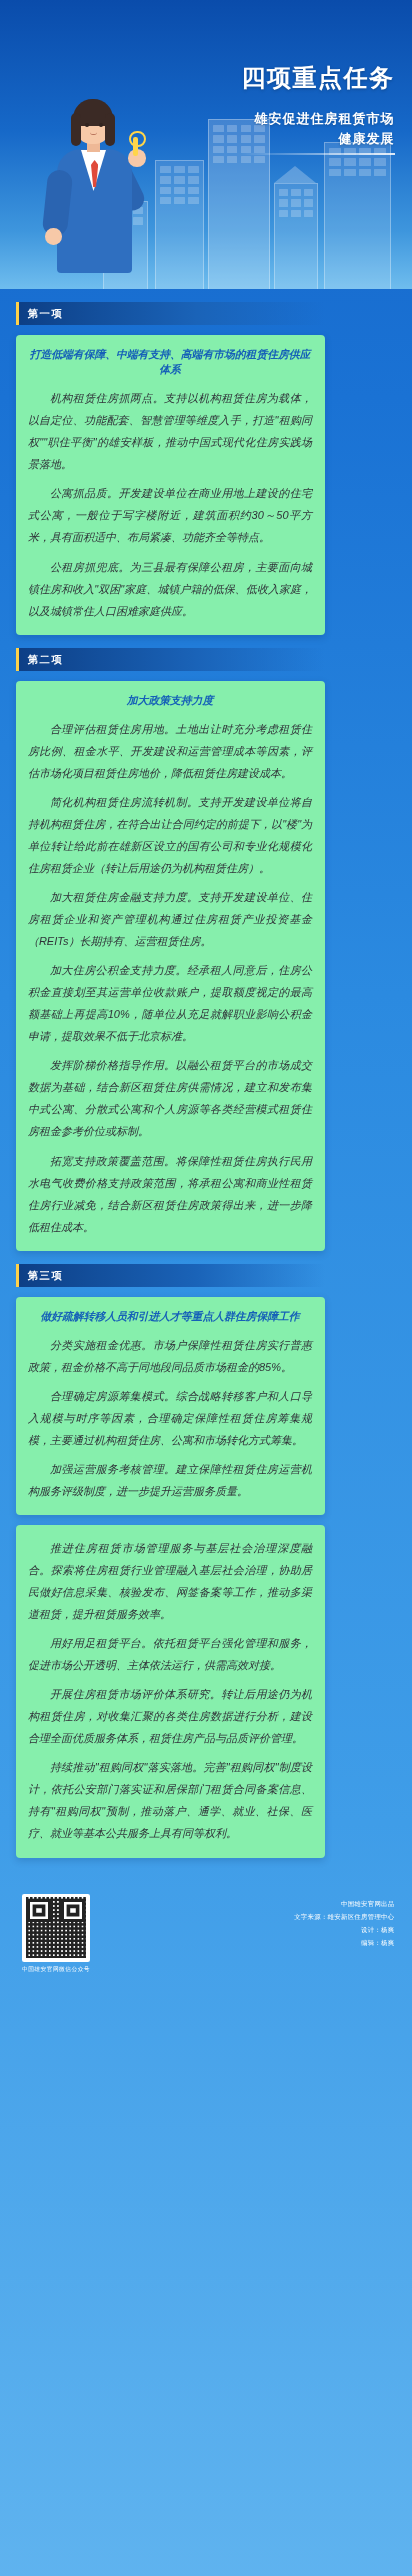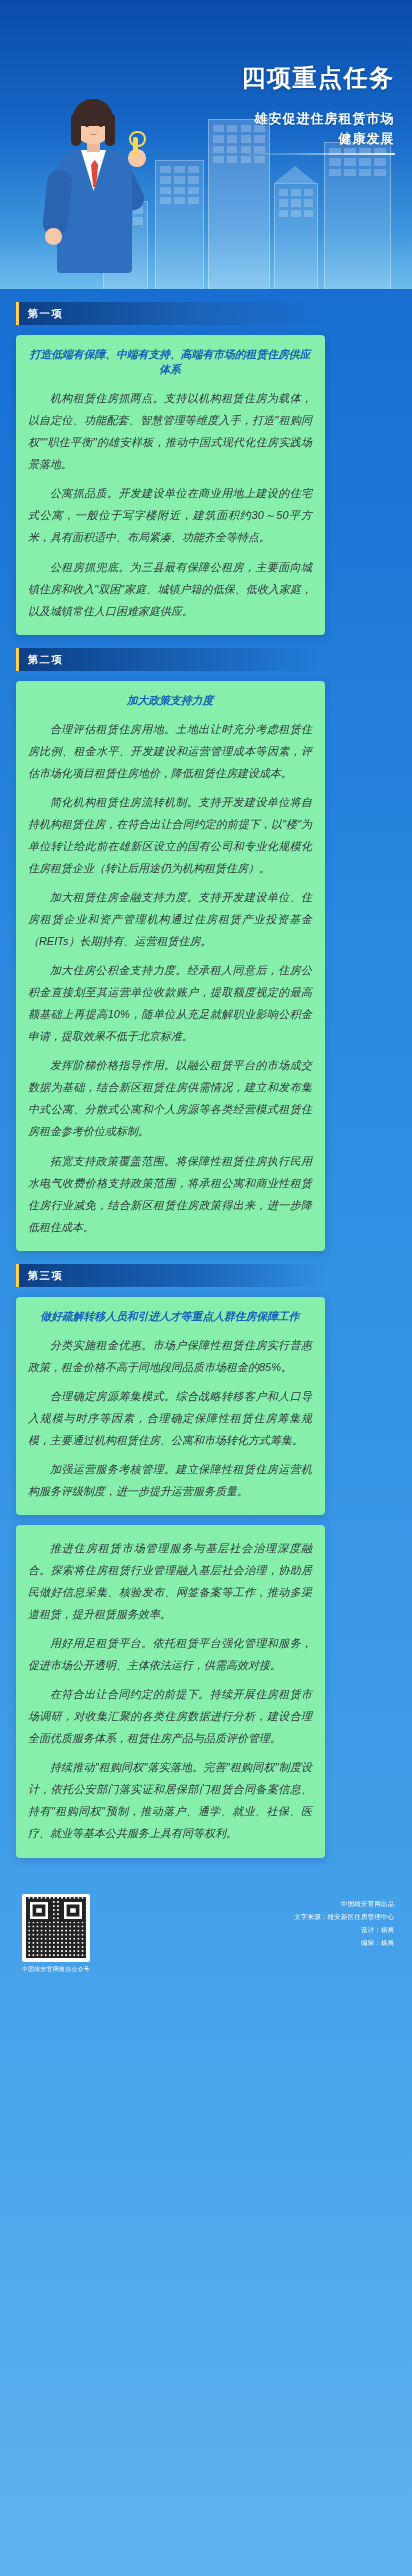--- a/index.html
+++ b/index.html
@@ -335,21 +335,21 @@
   <div class="card">
     <h2>做好疏解转移人员和引进人才等重点人群住房保障工作</h2>
     <p>分类实施租金优惠。市场户保障性租赁住房实行普惠政策，租金价格不高于同地段同品质市场租金的85%。</p>
     <p>合理确定房源筹集模式。综合战略转移客户和人口导入规模与时序等因素，合理确定保障性租赁住房筹集规模，主要通过机构租赁住房、公寓和市场转化方式筹集。</p>
     <p>加强运营服务考核管理。建立保障性租赁住房运营机构服务评级制度，进一步提升运营服务质量。</p>
   </div>
 
   <div class="card">
     <p>推进住房租赁市场管理服务与基层社会治理深度融合。探索将住房租赁行业管理融入基层社会治理，协助居民做好信息采集、核验发布、网签备案等工作，推动多渠道租赁，提升租赁服务效率。</p>
     <p>用好用足租赁平台。依托租赁平台强化管理和服务，促进市场公开透明、主体依法运行，供需高效对接。</p>
-    <p>在符合出让合同约定的前提下。持续开展住房租赁市场调研，对收集汇聚的各类住房数据进行分析，建设合理全面优质服务体系，租赁住房产品与品质评价管理。</p>
+    <p>开展住房租赁市场评价体系研究。转让后用途仍为机构租赁住房，对收集汇聚的各类住房数据进行分析，建设合理全面优质服务体系，租赁住房产品与品质评价管理。</p>
     <p>持续推动"租购同权"落实落地。完善"租购同权"制度设计，依托公安部门落实证和居保部门租赁合同备案信息、持有"租购同权"预制，推动落户、通学、就业、社保、医疗、就业等基本公共服务上具有同等权利。</p>
   </div>
 </div>
 
 <div class="footer">
   <div class="qr-box">
     <div class="qr">
         <div class="qr-inner"></div>
       </div>
     <div class="qr-cap">中国雄安官网微信公众号</div>

